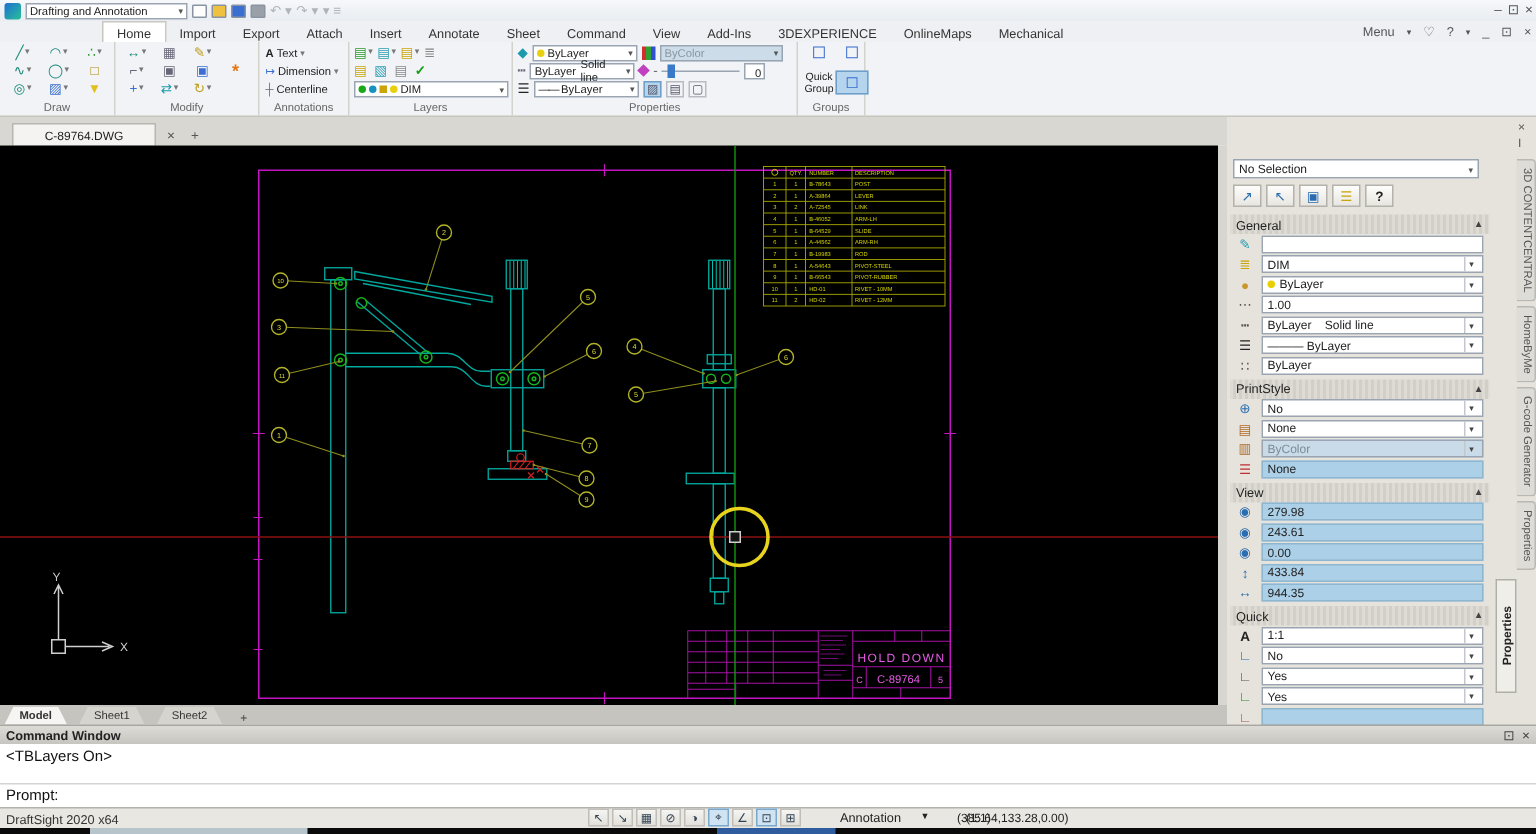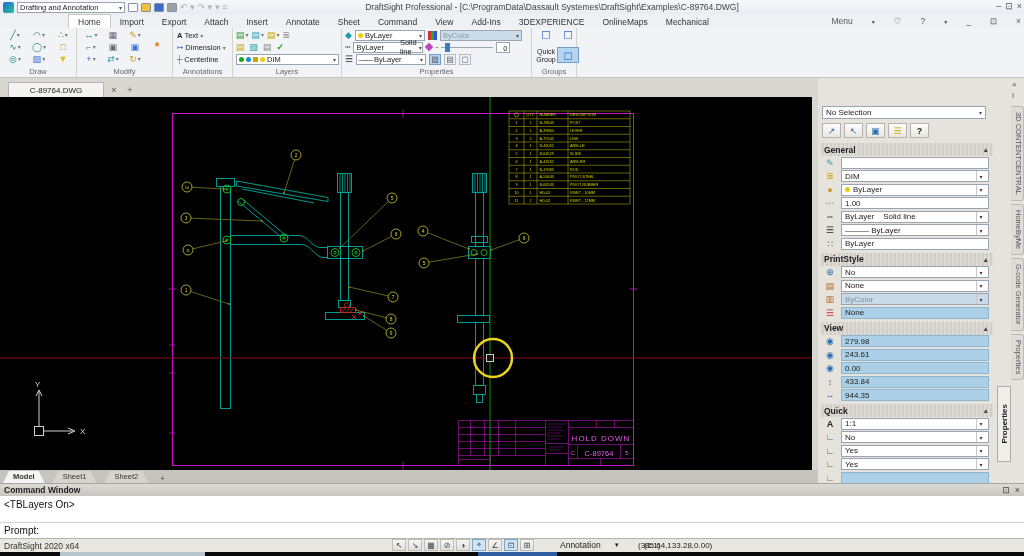--- a/index.html
+++ b/index.html
@@ -14,21 +14,21 @@
   .qi { width:10px; height:9px; border-radius:1px; border:1px solid #8a94a0; }
   .qi.new { background:#fdfdfd; } .qi.open { background:#f0c040; } .qi.save { background:#3a6ed0; } .qi.print { background:#9aa0a8; }
   .undoredo { color:#b0b4ba; font-size:9px; line-height:9px; }
   #tbtitle { position:absolute; left:240px; right:160px; text-align:center; font-size:8.5px; color:#444; white-space:nowrap; overflow:hidden; }
   .winbtns { position:absolute; right:2px; top:1px; display:flex; gap:4px; color:#555; font-size:9px; }
 
   
   #tabrow { left:0; top:14px; width:1024px; height:14px; display:flex; align-items:flex-end; padding-left:68px; }
   .rtab { padding:2px 9px 1px; font-size:8.5px; color:#333; }
   .rtab.active { background:#fff; border:1px solid #c8c7c0; border-bottom:none; }
-  #tabrow-right { position:absolute; right:3px; top:16px; display:flex; gap:19px; align-items:center; color:#555; font-size:8.5px; }
+  #tabrow-right { position:absolute; right:3px; top:16px; display:flex; gap:8px; align-items:center; color:#555; font-size:8.5px; }
 
   
   #ribbon { left:0; top:28px; width:1024px; height:50px; background:#f1f3f6; border-bottom:1px solid #c6c5be; }
   .rgroup { position:absolute; top:0; height:49px; border-right:1px solid #d3d2cb; }
   .rlabel { position:absolute; bottom:1px; left:0; right:0; text-align:center; font-size:7.5px; color:#666; }
   .icgrid { position:absolute; left:3px; top:2px; display:grid; }
   .ic { display:inline-flex; align-items:center; justify-content:center; height:11px; font-size:9px; line-height:11px; }
   .ic i { font-style:normal; font-size:6px; color:#777; margin-left:1px; }
   .rcombo { height:11px; background:#fff; border:1px solid #9aa5b1; font-size:7.5px; display:flex; align-items:center; padding:0 2px; gap:2px; }
   .rcombo .arr { margin-left:auto; font-size:6px; color:#555; }
@@ -54,21 +54,21 @@
   #dwg { position:absolute; left:0; top:97px; background:#000; }
   #splitter { left:812px; top:97px; width:6px; height:373px; background:#d8d6d0; }
 
   
   #rightside { left:818px; top:78px; width:206px; height:405px; background:#e6e3dc; }
   #panelcontent { position:absolute; left:0; top:16px; width:177px; height:405px; }
   #noselcombo { position:absolute; left:4px; top:12px; width:164px; height:13px; background:#fff; border:1px solid #9aa5b1; font-size:8px; display:flex; align-items:center; padding:0 3px; justify-content:space-between; }
   #paneltools { position:absolute; left:4px; top:29px; display:flex; gap:3px; }
   .ptool { width:19px; height:15px; border:1px solid #b4b2ac; background:linear-gradient(#fdfdfc,#e8e6e0); display:flex; align-items:center; justify-content:center; font-size:9px; color:#2a6db0; }
   #psections { position:absolute; left:2px; top:47px; width:173px; }
-  .psec-header { height:13px; margin-top:2px; background:repeating-linear-gradient(90deg,#dedbd4 0 2px,#d2cfc8 2px 4px); display:flex; align-items:center; justify-content:space-between; padding:0 4px; font-weight:bold; font-size:8.5px; color:#222; }
+  .psec-header { height:13px; margin-top:2px; background:repeating-linear-gradient(90deg,#dedbd4 0 2px,#d2cfc8 2px 4px); display:flex; align-items:center; justify-content:space-between; padding:0 4px; font-weight:normal; font-size:8.5px; color:#222; }
   .psec-header .col { font-size:6.5px; color:#444; }
   .prow { display:flex; align-items:center; height:13.5px; padding:0 4px 0 2px; gap:3px; }
   .picon { width:16px; text-align:center; font-size:9px; flex:none; }
   .pfield { flex:1; height:12px; border:1px solid #9aa5b1; background:#fff; font-size:8px; display:flex; align-items:center; padding:0 3px; gap:3px; white-space:pre; overflow:hidden; }
   .pfield .parr { margin-left:auto; width:9px; height:10px; border-left:1px solid #c4c8ce; font-size:6px; color:#444; display:flex; align-items:center; justify-content:center; flex:none; }
   .pfield.hl { background:#abd0e8; border-color:#8fb6cf; }
   .pfield.disabled { background:#c9dbe8; color:#7d8c98; }
 
   
   #activePalette { position:absolute; left:179px; top:308px; width:14px; height:76px; background:#f0eee9; border:1px solid #b0aea8; display:flex; align-items:center; justify-content:center; }
@@ -112,21 +112,20 @@
     <span>Drafting and Annotation</span>
       <span style="font-size:6px;color:#555">▾</span>
   </div>
   <div class="qi new"></div>
   <div class="qi open"></div>
   <div class="qi save"></div>
   <div class="qi print"></div>
   <span class="undoredo">↶ ▾</span>
   <span class="undoredo">↷ ▾</span>
   <span class="undoredo">▾ ≡</span>
-  <div id="tbtitle">DraftSight Professional - [C:\ProgramData\Dassault Systemes\DraftSight\Examples\C-89764.DWG]</div>
   <div class="winbtns">
     <span>–</span>
     <span>⊡</span>
     <span>×</span>
   </div>
 </div>
 
 <div id="tabrow" class="abs">
     <div class="rtab active">Home</div>
     <div class="rtab">Import</div>
@@ -246,21 +245,21 @@
         <span class="colorbars"></span>
         <div class="rcombo disabled" style="width:82px">
             <span>ByColor</span>
             <span class="arr">▾</span>
           </div>
       </div>
       <div class="proprow">
         <span class="ic" style="color:#667">┅</span>
         <div class="rcombo" style="width:70px">
             <span>ByLayer</span>
-            <span style="margin-left:14px">Solid line</span>
+            <span style="margin-left:1px">Solid line</span>
             <span class="arr">▾</span>
           </div>
         <span class="diamond"></span>
         <span style="color:#666">-</span>
         <div class="sld">
             <div class="track"></div>
             <div class="handle"></div>
           </div>
         <div class="valbox">0</div>
       </div>

